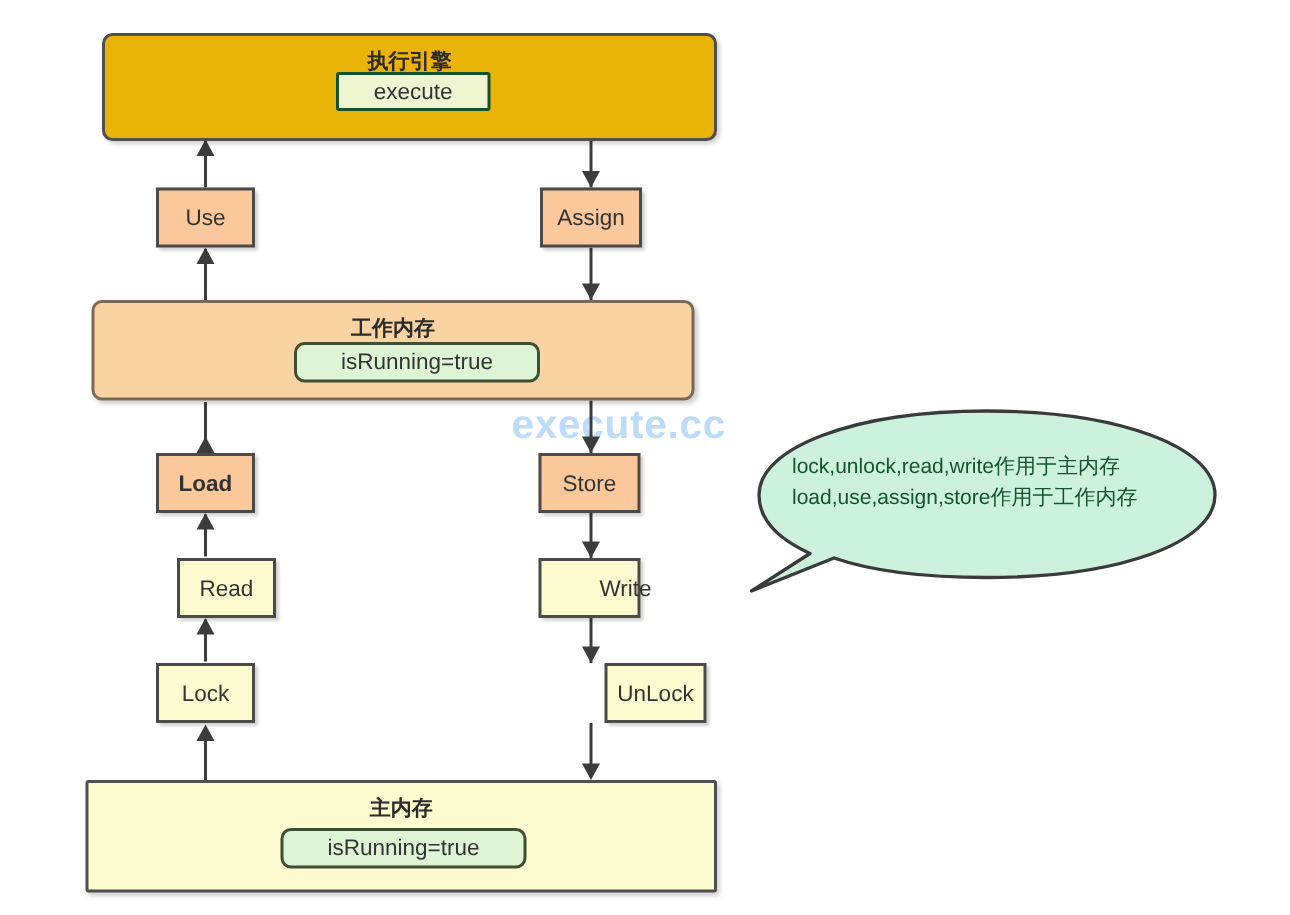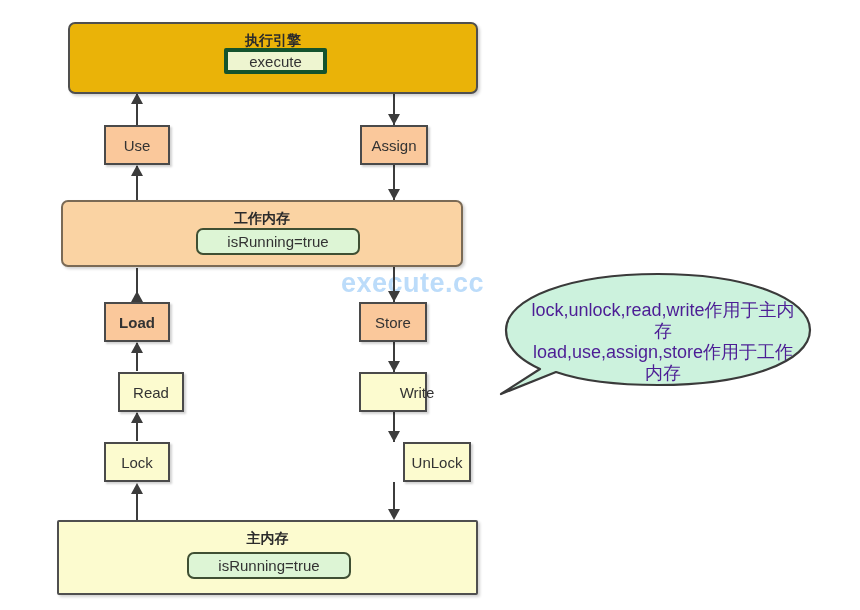--- a/index.html
+++ b/index.html
@@ -71,21 +71,21 @@
     font-size: 15px;
     color: #333333;
   }
   
   #panel-engine   { background: #eab308; }
   #panel-working  { background: #fad3a3; border-color: #7a6a55; }
   #panel-main     { background: #fcfbcf; border-color: #4f4f4f; border-radius: 2px; }
 
   #chip-execute {
     background: #eef5d0;
-    border: 4px solid #14532d;
+    border: 2px solid #14532d;
     border-radius: 2px;
   }
   .chip-green {
     background: #ddf5d5;
     border: 2px solid #3f4f33;
     border-radius: 7px;
   }
   
   .op-orange { background: #fac89b; border-color: #4a4a4a; }
   .op-yellow { background: #fcfbcf; border-color: #4a4a4a; }
@@ -116,23 +116,23 @@
     width: 320px;
     height: 130px;
     z-index: 4;
   }
   #bubble-wrap svg { display: block; }
   .bubble-text {
     position: absolute;
     left: 30px;
     top: 28px;
     width: 270px;
-    text-align: center;
-    font-size: 18px;
-    color: #4c1d95;
+    text-align: left;
+    font-size: 14px;
+    color: #14532d;
     line-height: 21px;
   }
 </style>
 </head>
 <body>
 
 <div id="canvas">
 
   <div class="watermark">execute.cc</div>
 

